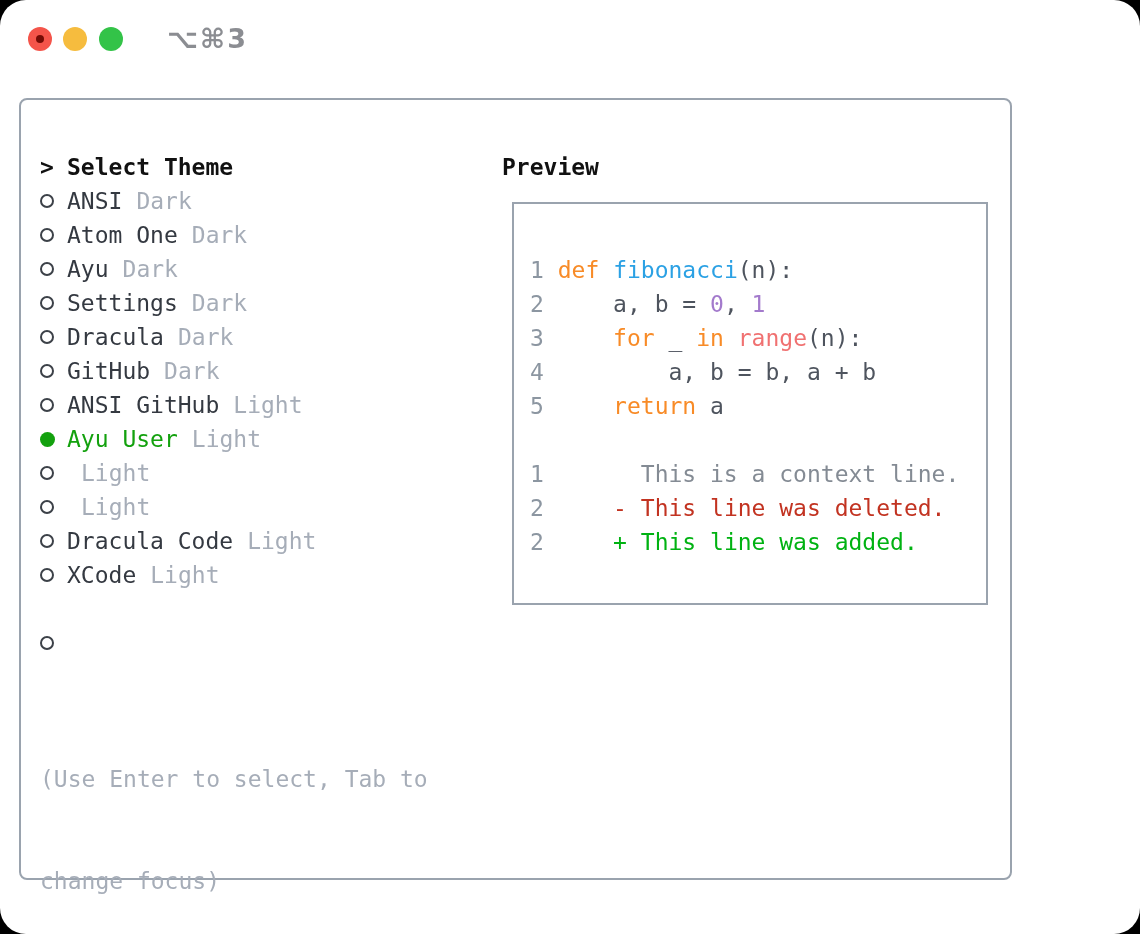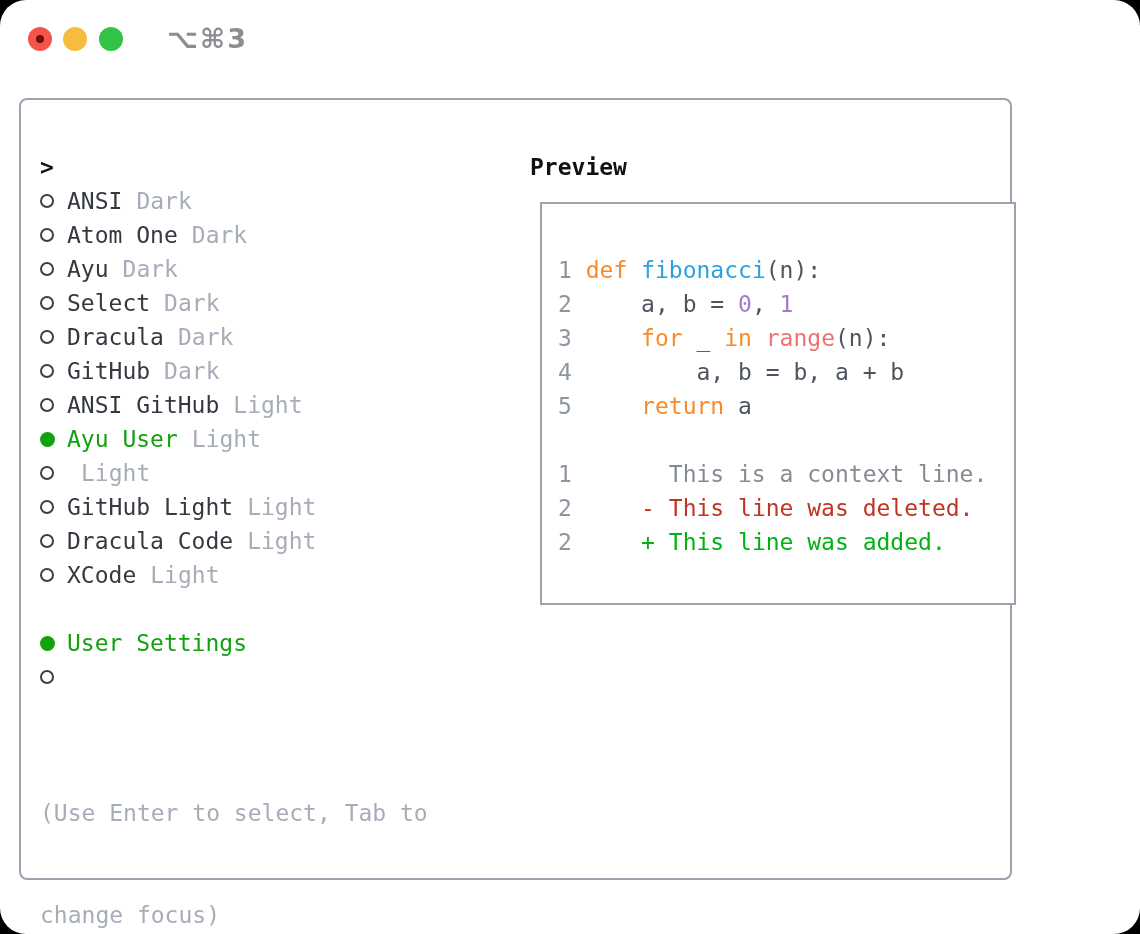--- a/index.html
+++ b/index.html
@@ -21,21 +21,21 @@
   .prompt{font-weight:bold;color:var(--header_text,#111)}
   .htext{font-weight:bold;color:var(--header_text,#111)}
   .mk{display:inline-block;width:10px;height:10px;border:2px solid var(--circle_outline,#3c4148);border-radius:50%}
   .row.sel .mk{width:15px;height:15px;border:none;background:var(--selected_green,#13a10e)}
   .tname{color:var(--item_text,#343941)}
   .row.sel .tname{color:var(--selected_green,#13a10e)}
   .tvar{color:var(--muted_text,#a6adb8);margin-left:14px}
   .spacer{height:34px}
   .help{color:var(--muted_text,#a6adb8);white-space:pre}
   
-  .rightcol{position:absolute;left:509px;top:50px}
+  .rightcol{position:absolute;left:481px;top:50px}
   .prevtitle{font-weight:bold;color:var(--header_text,#111);height:34px}
   .prevbox{position:absolute;left:10px;top:52px;width:472px;height:399px;border:2px solid var(--border,#9aa3ae);background:var(--window_bg,#fff)}
   .codeblock{padding:49px 8px 0 16px;white-space:pre}
   .cline{height:34px}
   .tk-ln{color:var(--line_number,#8c96a1)}
   .tk-pl{color:var(--code_plain,#4e545e)}
   .tk-kw{color:var(--keyword,#f88b27)}
   .tk-fn{color:var(--function,#2ba1e4)}
   .tk-nm{color:var(--number,#a37acc)}
   .tk-sp{color:var(--special,#f07171)}
@@ -54,40 +54,41 @@
     <span class="light green"></span>
     <span class="shortcut">⌥⌘3</span>
   </div>
 
   <div class="panel">
 
     <div class="leftcol">
 
       <div class="row">
         <span class="markercell prompt">&gt;</span>
+        <span class="htext">Select Theme</span>
       </div>
 
       <div class="row theme">
         <span class="markercell"><span class="mk"></span></span>
         <span class="tname">ANSI</span>
         <span class="tvar">Dark</span>
       </div>
       <div class="row theme">
         <span class="markercell"><span class="mk"></span></span>
         <span class="tname">Atom One</span>
         <span class="tvar">Dark</span>
       </div>
       <div class="row theme">
         <span class="markercell"><span class="mk"></span></span>
         <span class="tname">Ayu</span>
         <span class="tvar">Dark</span>
       </div>
       <div class="row theme">
         <span class="markercell"><span class="mk"></span></span>
-        <span class="tname">Select</span>
+        <span class="tname">Settings</span>
         <span class="tvar">Dark</span>
       </div>
       <div class="row theme">
         <span class="markercell"><span class="mk"></span></span>
         <span class="tname">Dracula</span>
         <span class="tvar">Dark</span>
       </div>
       <div class="row theme">
         <span class="markercell"><span class="mk"></span></span>
         <span class="tname">GitHub</span>
@@ -102,41 +103,36 @@
         <span class="markercell"><span class="mk"></span></span>
         <span class="tname">Ayu User</span>
         <span class="tvar">Light</span>
       </div>
       <div class="row theme">
         <span class="markercell"><span class="mk"></span></span>
         <span class="tvar">Light</span>
       </div>
       <div class="row theme">
         <span class="markercell"><span class="mk"></span></span>
-        <span class="tname">GitHub Light</span>
         <span class="tvar">Light</span>
       </div>
       <div class="row theme">
         <span class="markercell"><span class="mk"></span></span>
         <span class="tname">Dracula Code</span>
         <span class="tvar">Light</span>
       </div>
       <div class="row theme">
         <span class="markercell"><span class="mk"></span></span>
         <span class="tname">XCode</span>
         <span class="tvar">Light</span>
       </div>
 
       <div class="spacer"></div>
 
 
-      <div class="row sel">
-        <span class="markercell"><span class="mk"></span></span>
-        <span class="tname">User Settings</span>
-      </div>
       <div class="row">
         <span class="markercell"><span class="mk"></span></span>
       </div>
 
       <div class="spacer"></div>
 
       <div class="help">
         <div>(Use Enter to select, Tab to</div>
         <div>change focus)</div>
       </div>

